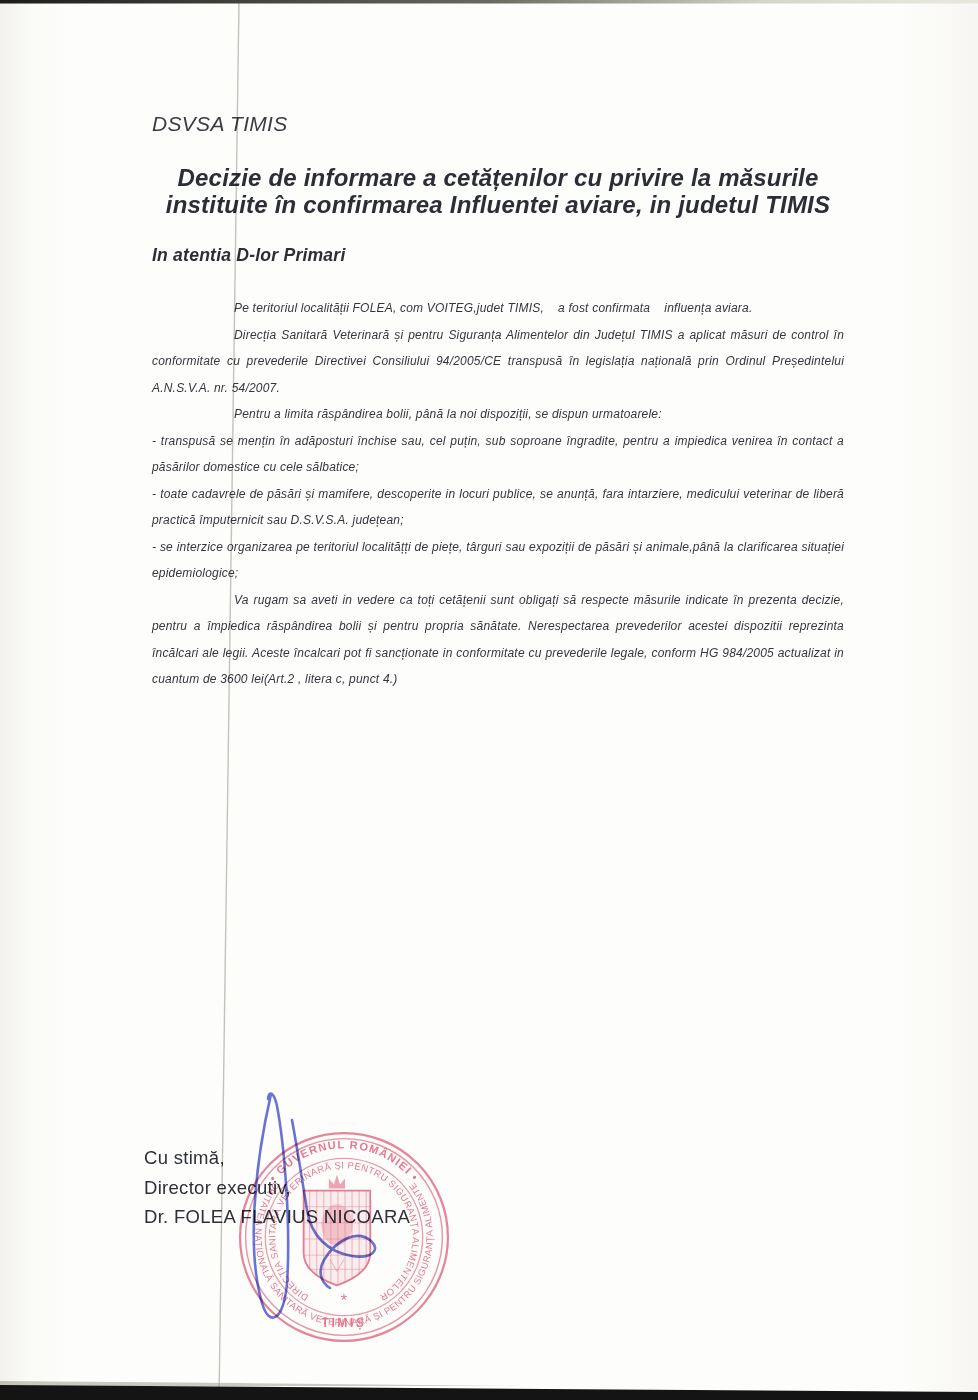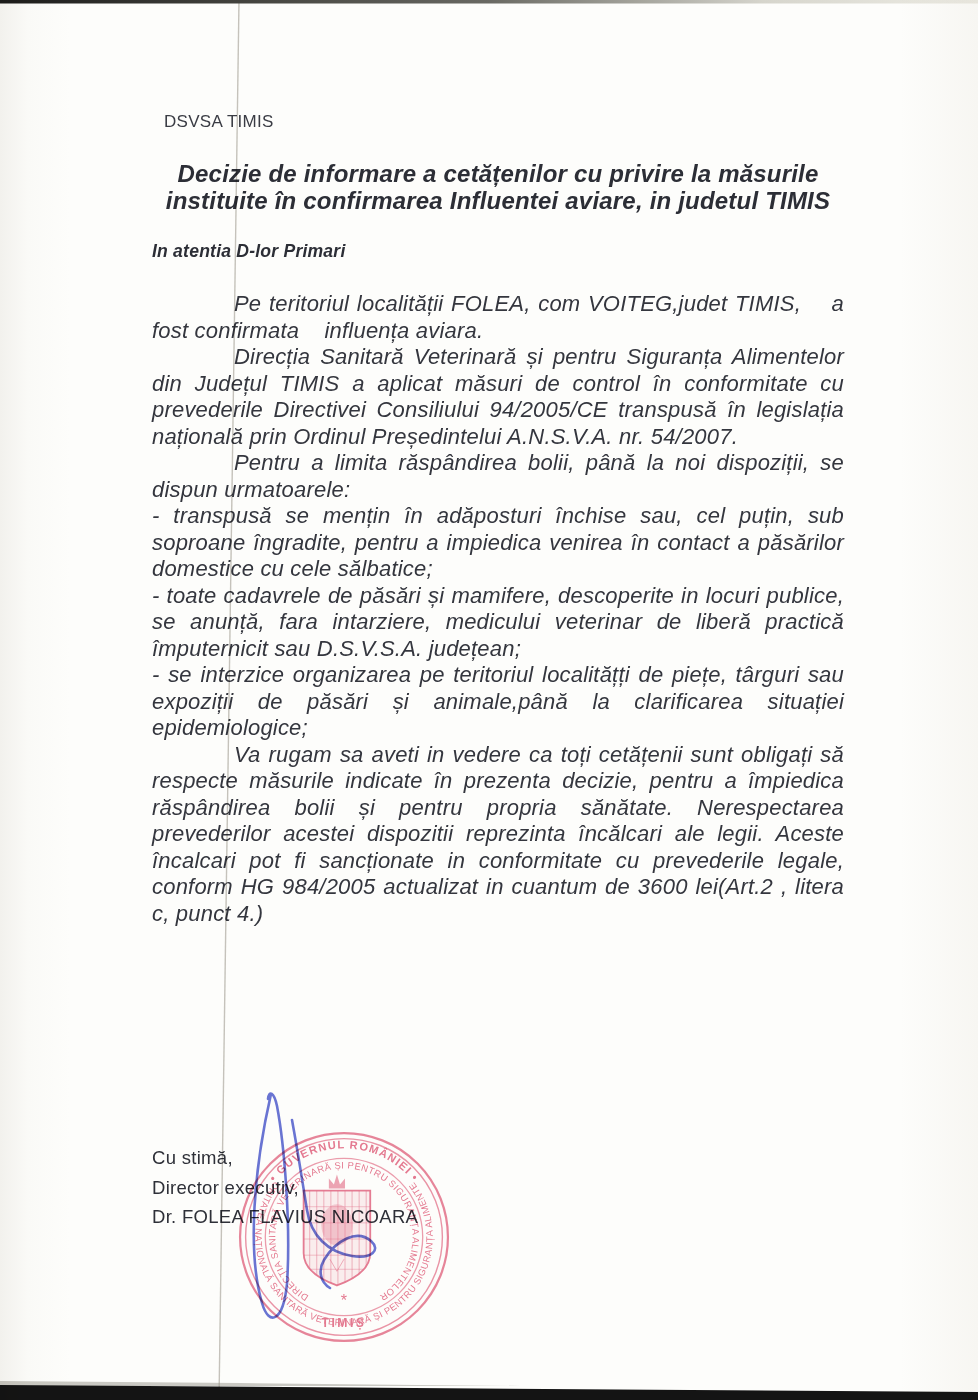--- a/index.html
+++ b/index.html
@@ -9,41 +9,41 @@
     margin:0 auto;
     background:linear-gradient(90deg,#f2f1ed 0px,#fafaf7 28px,#fdfdfb 70px,#fdfdfb 900px,#f7f6f2 978px);
     overflow:hidden;
     font-family:"Liberation Sans","DejaVu Sans",sans-serif;
     color:#33353d;
   }
   .content{
     position:absolute;left:152px;top:112px;width:692px;
   }
   .doc-header{
-    font-size:17px;letter-spacing:.3px;color:#3a3c44;margin-left:12px;
+    font-style:italic;font-size:21px;letter-spacing:.3px;color:#3a3c44;
   }
   .doc-title{
     margin:28px auto 0 auto;width:680px;
     font-style:italic;font-weight:bold;font-size:24px;line-height:27px;
     text-align:center;color:#2c2e36;letter-spacing:.2px;
   }
   .doc-subtitle{
     margin:24px auto 0 auto;
     font-style:italic;font-weight:bold;font-size:17.6px;line-height:27px;
     text-align:left;color:#2c2e36;letter-spacing:.2px;
   }
   .doc-body{
     margin-top:26px;
-    font-style:italic;font-size:22px;line-height:26.5px;
+    font-style:italic;font-size:12px;line-height:26.5px;
     text-align:justify;letter-spacing:.2px;color:#34363e;
   }
   .doc-body p{margin:0;}
   .doc-body p.indent{text-indent:82px;}
   .closing{
-    position:absolute;left:152px;top:1143px;
+    position:absolute;left:144px;top:1143px;
     font-size:18.5px;line-height:29.5px;color:#2e3038;letter-spacing:.3px;
   }
   .stamp{
     position:absolute;left:233px;top:1124px;width:222px;height:226px;
     mix-blend-mode:multiply;opacity:.92;
   }
   .overlay{
     position:absolute;left:0;top:0;width:978px;height:1400px;
     mix-blend-mode:multiply;pointer-events:none;
   }

